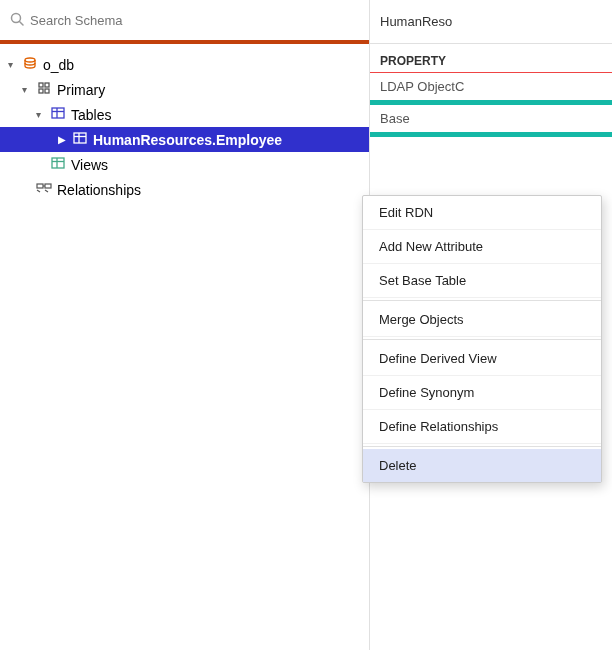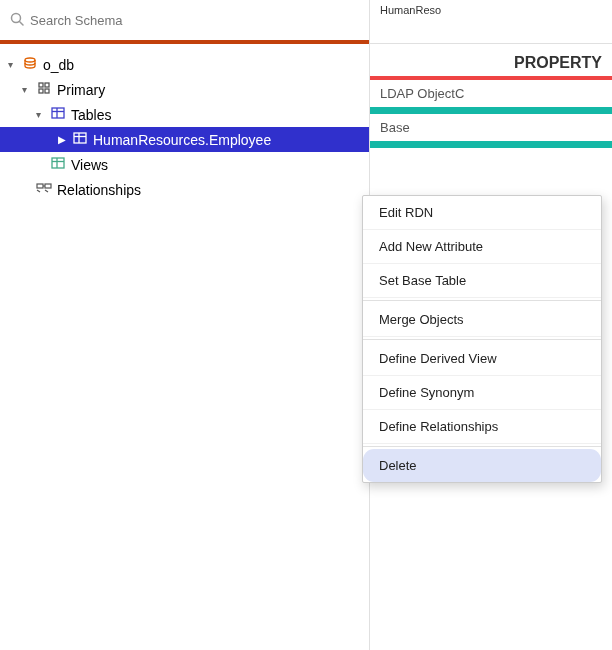--- a/index.html
+++ b/index.html
@@ -92,36 +92,36 @@
       top: 0;
       right: 0;
       height: 650px;
       background: #fff;
     }
     .right-header {
       padding: 4px 10px;
       border-bottom: 1px solid #e0e0e0;
       height: 44px;
       display: flex;
-      font-size: 11px;
+      align-items: center;
+      font-size: 13px;
       color: #333;
     }
     .property-label {
-      font-size: 16px;
+      font-size: 12px;
       font-weight: 700;
       color: #333;
       padding: 10px 10px 4px;
-      border-bottom: 4px solid #ef4444;
-      text-align: right;
+      border-bottom: 1px solid #ef4444;
     }
     .property-row {
       padding: 6px 10px;
       font-size: 13px;
       color: #555;
-      border-bottom: 7px solid #14b8a6;
+      border-bottom: 5px solid #14b8a6;
     }
 
     
     .context-menu {
       position: absolute;
       left: 362px;
       top: 195px;
       width: 240px;
       background: #fff;
       border: 1px solid #ccc;
@@ -131,21 +131,20 @@
     }
     .context-menu-item {
       padding: 9px 16px;
       font-size: 13px;
       color: #222;
       cursor: pointer;
       border-bottom: 1px solid #f0f0f0;
     }
     .context-menu-item:last-child {
       border-bottom: none;
-      border-radius: 11px;
     }
     .context-menu-item.highlighted {
       background: #dde3f8;
     }
     .context-menu-separator {
       height: 1px;
       background: #e0e0e0;
       margin: 2px 0;
     }
   </style>
@@ -205,21 +204,21 @@
 
     <div class="tree-item indent-4 selected">
       <span class="chevron" style="color:#fff;">▶</span>
       <span class="icon">
         <svg width="16" height="16" viewBox="0 0 16 16">
           <rect x="2" y="3" width="12" height="10" fill="none" stroke="#fff" stroke-width="1.3"></rect>
           <line x1="2" y1="6.5" x2="14" y2="6.5" stroke="#fff" stroke-width="1.3"></line>
           <line x1="7" y1="3" x2="7" y2="13" stroke="#fff" stroke-width="1.3"></line>
         </svg>
       </span>
-      <span class="label" style="font-weight:400;">HumanResources.Employee</span>
+      <span class="label" style="font-weight:700;">HumanResources.Employee</span>
     </div>
 
     <div class="tree-item indent-2">
       <span class="chevron" style="width:14px;display:inline-block;"></span>
       <span class="icon">
         <svg width="16" height="16" viewBox="0 0 16 16">
           <rect x="2" y="3" width="12" height="10" fill="none" stroke="#4a8" stroke-width="1.3"></rect>
           <line x1="2" y1="6.5" x2="14" y2="6.5" stroke="#4a8" stroke-width="1.3"></line>
           <line x1="7" y1="3" x2="7" y2="13" stroke="#4a8" stroke-width="1.3"></line>
         </svg>

